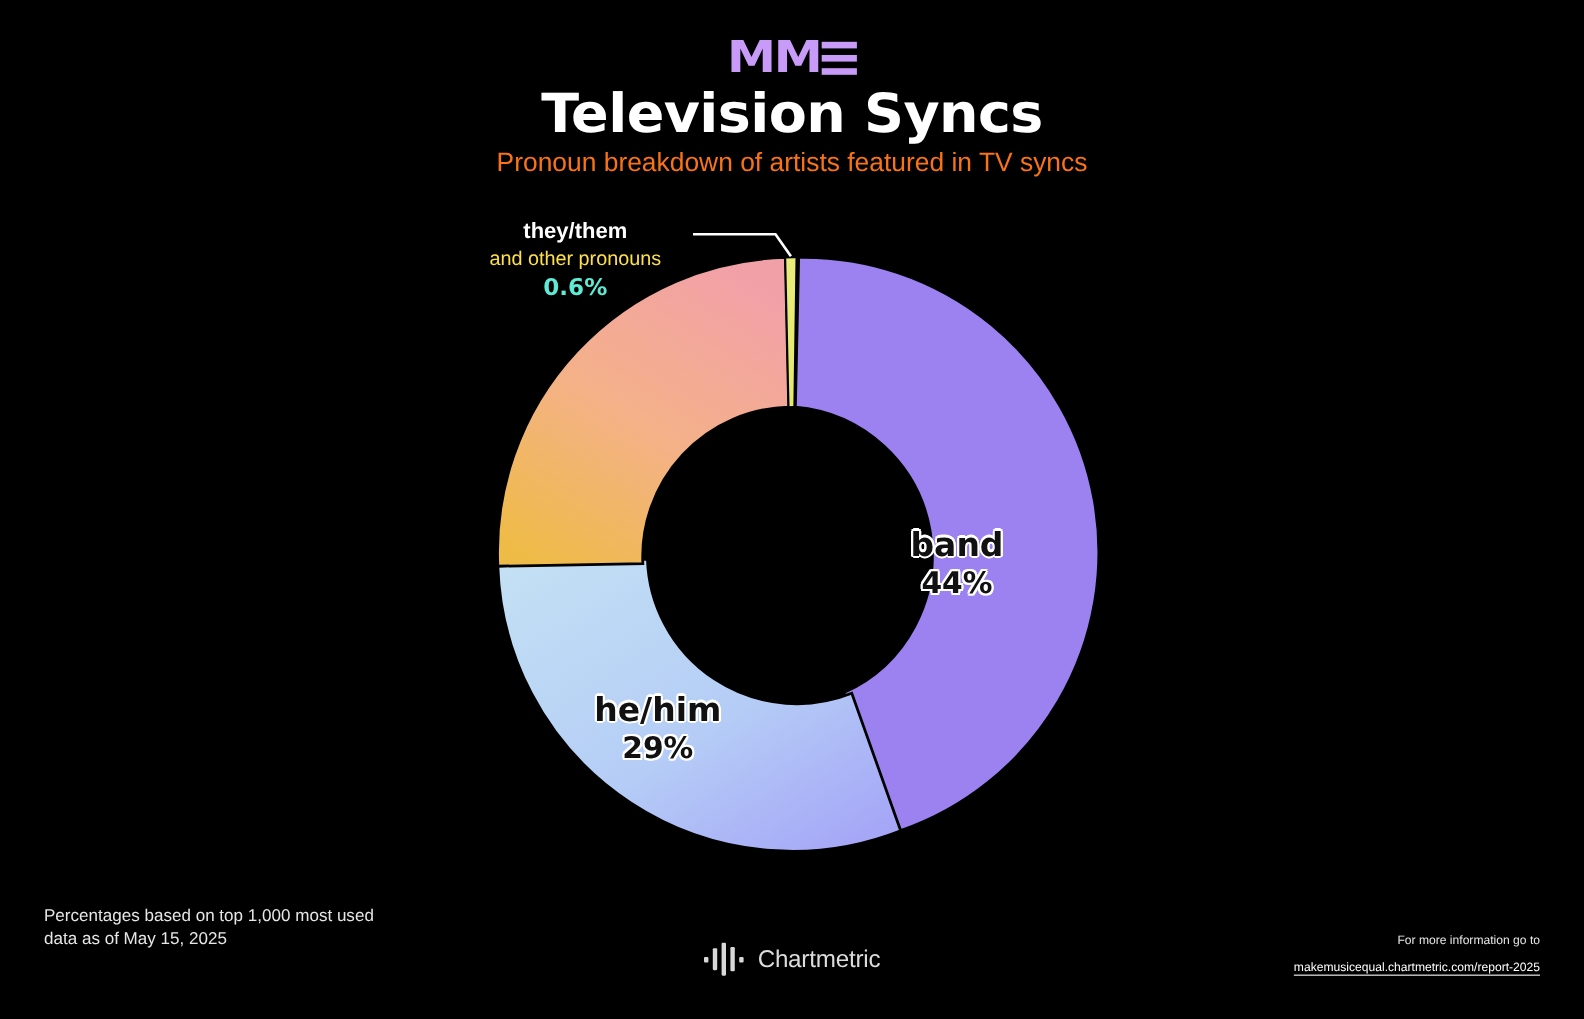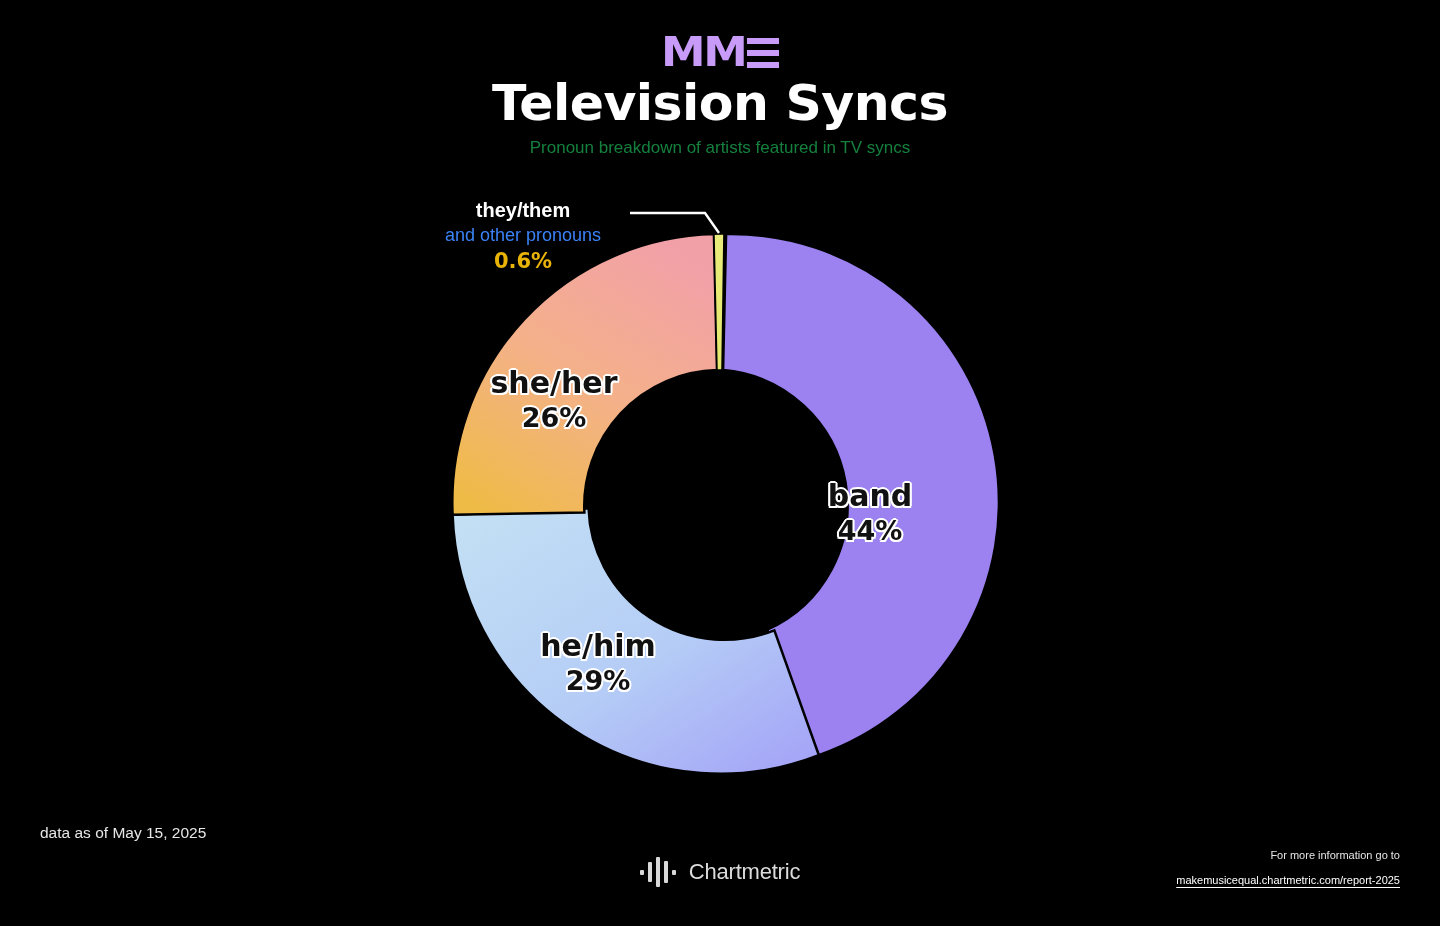--- a/index.html
+++ b/index.html
@@ -65,24 +65,24 @@
     letter-spacing: -0.5px;
     color: #ffffff;
     transform: scaleX(1.03);
   }
   .page-subtitle {
     position: absolute;
     top: 132px;
     left: 0;
     width: 1440px;
     text-align: center;
-    font-size: 17px;
+    font-size: 24px;
     line-height: 32px;
     font-weight: 400;
-    color: #15803d;
+    color: #f97316;
   }
 
   
   .chart-area {
     position: absolute;
     left: 0;
     top: 0;
     width: 1440px;
     height: 926px;
   }
@@ -134,28 +134,28 @@
     font-family: Liberation Sans, sans-serif;
     font-weight: 700;
     font-size: 20px;
     line-height: 25px;
     color: #ffffff;
   }
   .callout .c-sub {
     font-size: 18px;
     line-height: 24px;
     font-weight: 400;
-    color: #3b82f6;
+    color: #fde047;
   }
   .callout .c-pct {
     font-family: "DejaVu Sans", sans-serif;
     font-weight: 700;
     font-size: 21px;
     line-height: 27px;
-    color: #eab308;
+    color: #5eead4;
     margin-top: 1px;
   }
 
   
   .footnote {
     position: absolute;
     left: 40px;
     top: 822px;
     width: 400px;
     font-size: 15.5px;
@@ -276,33 +276,30 @@
   <div class="slice-label" style="left:790px; top:478px; width:160px;">
     <div class="name">band</div>
     <div class="pct">44%</div>
   </div>
 
   <div class="slice-label" style="left:518px; top:628px; width:160px;">
     <div class="name">he/him</div>
     <div class="pct">29%</div>
   </div>
 
-  <div class="slice-label" style="left:474px; top:365px; width:160px;">
-    <div class="name">she/her</div>
-    <div class="pct">26%</div>
-  </div>
 
   <div class="callout">
     <div class="c-name">they/them</div>
     <div class="c-sub">and other pronouns</div>
     <div class="c-pct">0.6%</div>
   </div>
 </div>
 
 <div class="footnote">
+  <div>Percentages based on top 1,000 most used</div>
   <div>data as of May 15, 2025</div>
 </div>
 
 <div class="brand">
   <span class="brand-wave">
     <span style="height:5px;"></span>
     <span style="height:20px;"></span>
     <span style="height:30px;"></span>
     <span style="height:22px;"></span>
     <span style="height:5px;"></span>

